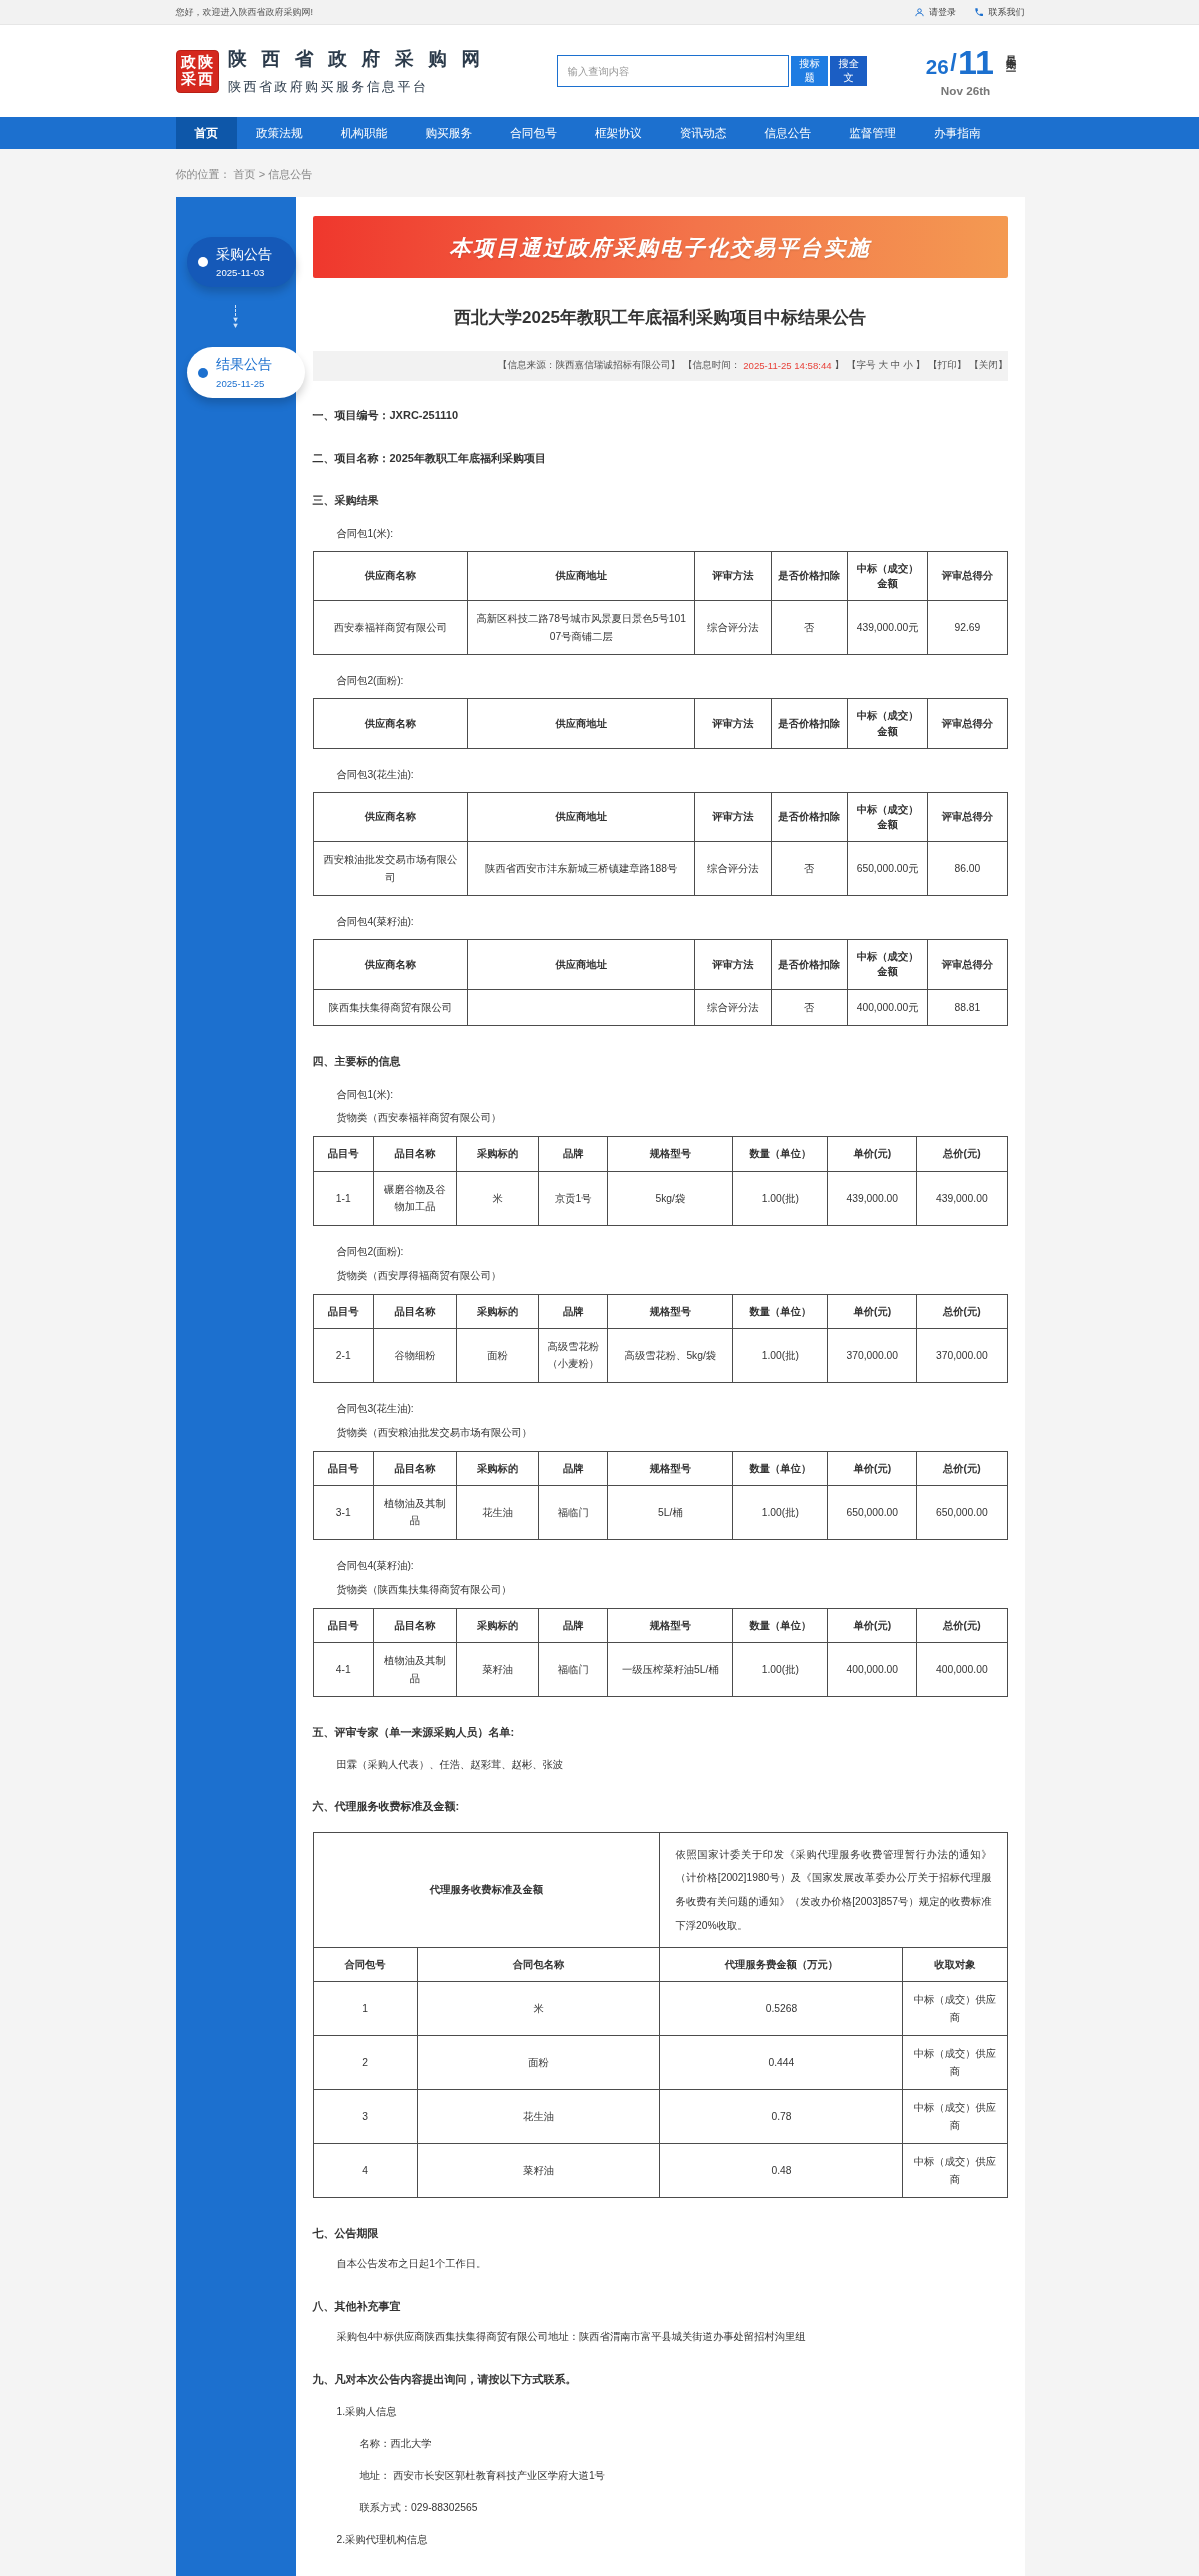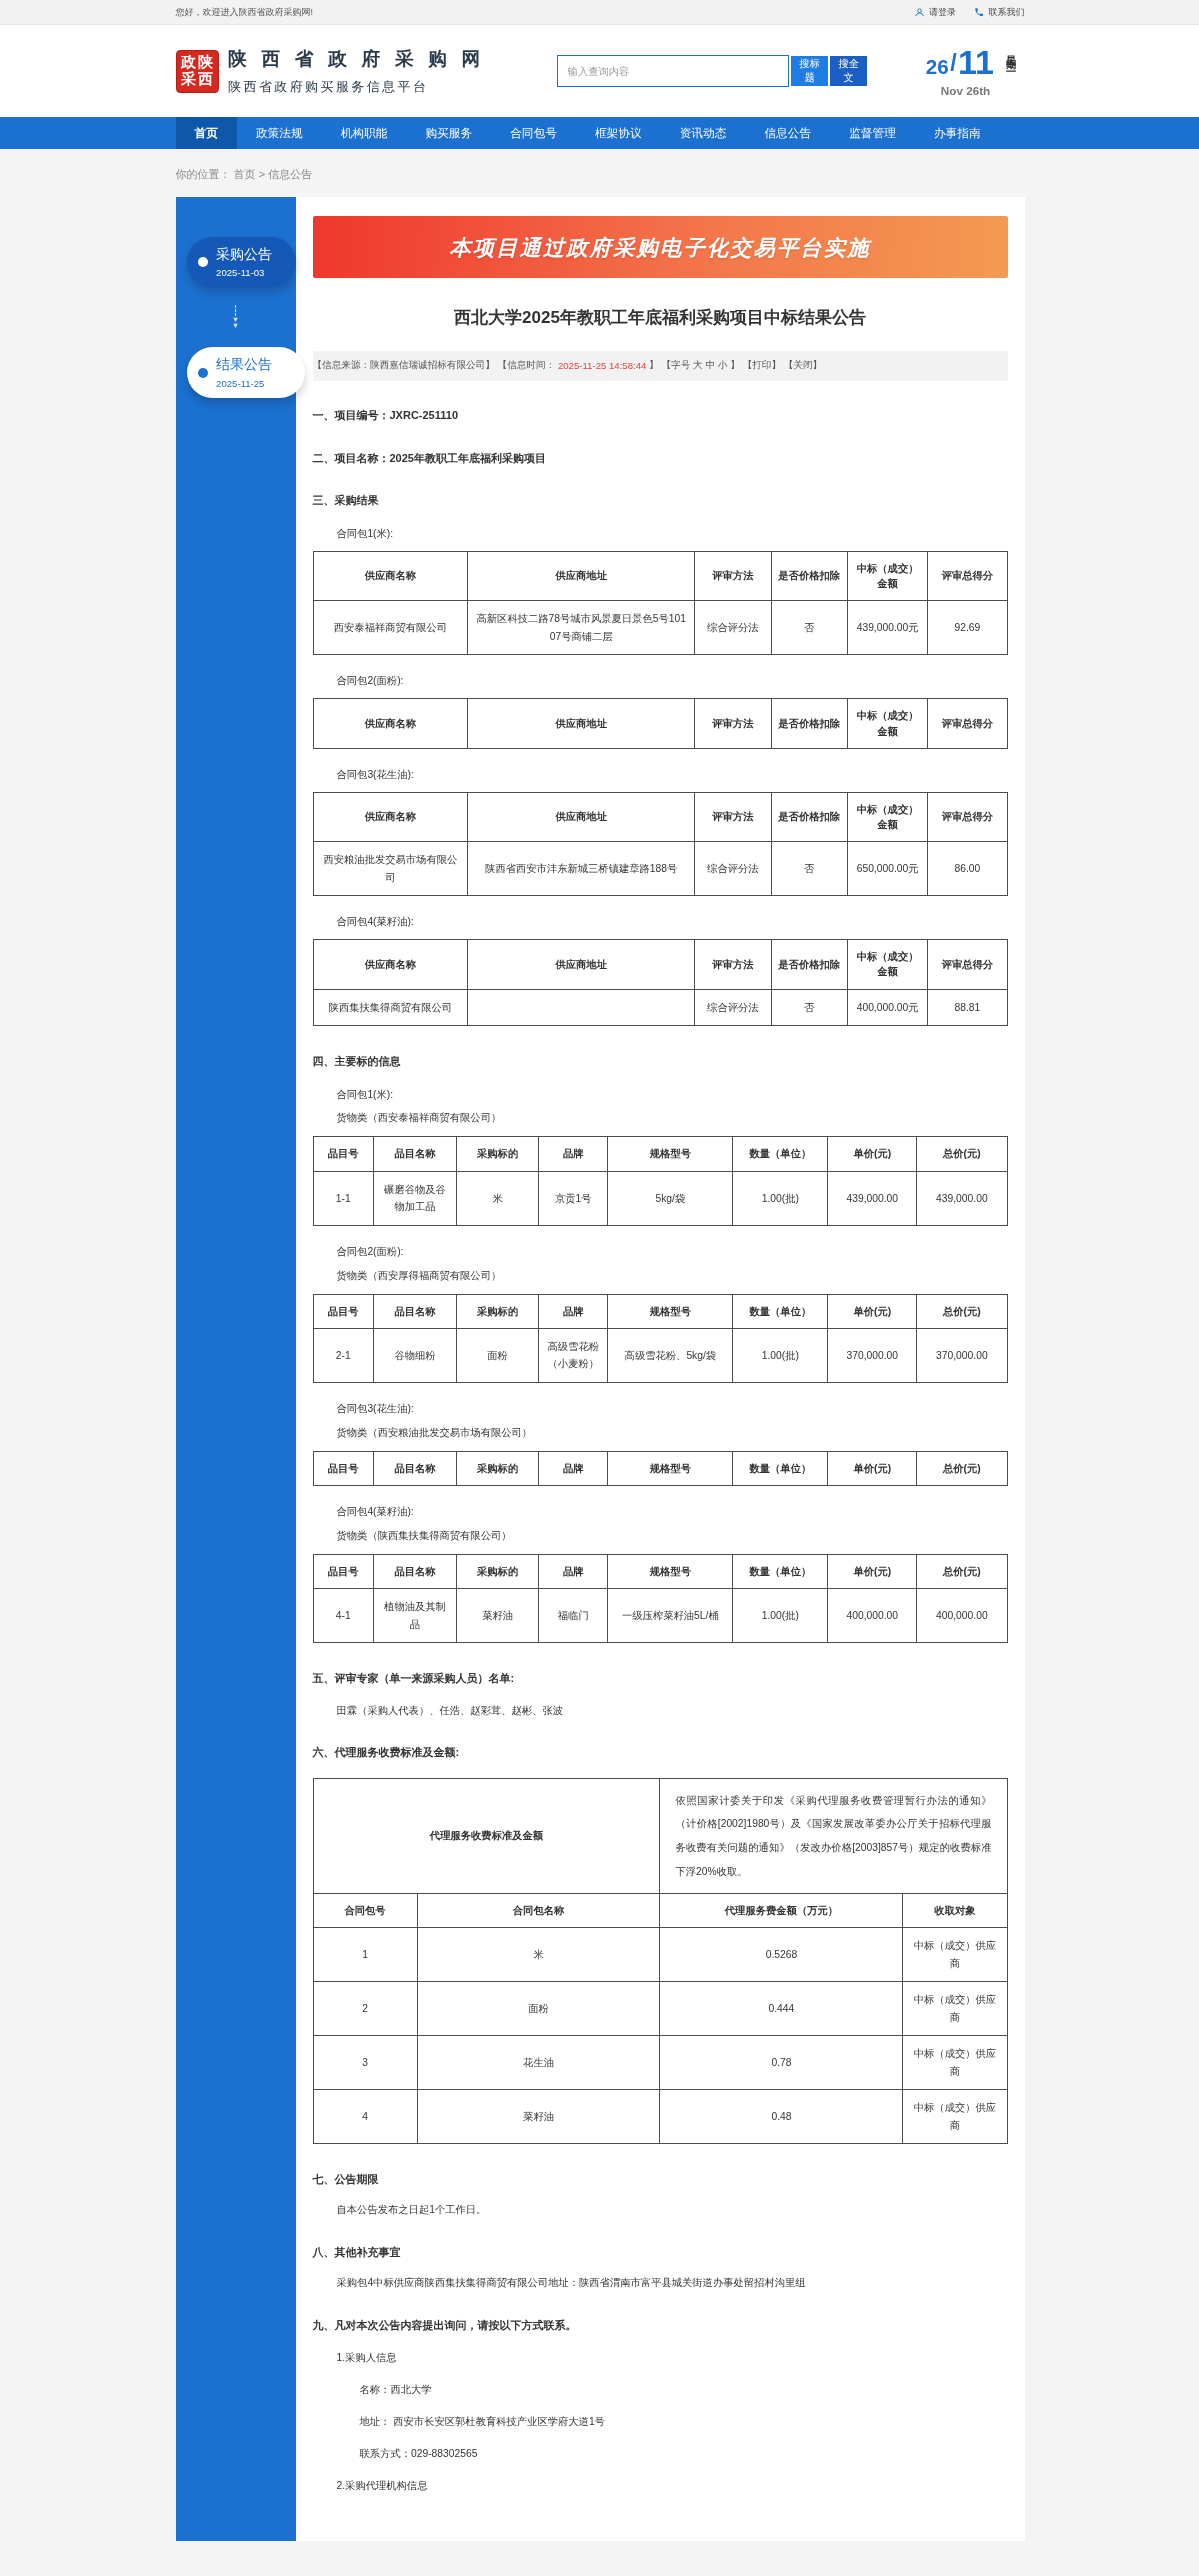--- a/index.html
+++ b/index.html
@@ -62,21 +62,21 @@
   .side-arrow { display:flex; flex-direction:column; align-items:center; margin:18px 0 18px 0; width:120px; color:#cfe2f8; }
   .side-arrow .dash { border-left:1.4px dashed #cfe2f8; height:10.3px; margin-bottom:1.4px; }
   .side-arrow .chev { font-size:7.6px; line-height:6.2px; }
 
   .content { flex:1; padding:0 17px 48px 17px; }
 
   .banner { margin-top:19px; height:62px; background:linear-gradient(93deg,#ef372d 0%,#f3744a 55%,#f49a52 100%); border-radius:2.1px; display:flex; align-items:center; justify-content:center; }
   .banner span { color:#fff; font-size:21.3px; font-weight:bold; font-style:italic; letter-spacing:2.1px; text-shadow:0 1.4px 2.1px rgba(0,0,0,.15); }
 
   .art-title { margin-top:27.5px; text-align:center; font-size:17px; font-weight:bold; color:#333; }
-  .meta { margin-top:22px; background:#f2f2f2; height:30px; display:flex; align-items:center; justify-content:flex-start; font-size:9.6px; color:#555; gap:2.8px; }
+  .meta { margin-top:22px; background:#f2f2f2; height:30px; display:flex; align-items:center; justify-content:flex-end; font-size:9.6px; color:#555; gap:2.8px; }
   .meta .red { color:#e8423a; }
   .meta .mi { cursor:pointer; }
 
   .sec { margin:27.5px 0 0 0; font-size:11px; font-weight:bold; color:#333; }
   .pkg-label { margin:19px 0 9.6px 0; padding-left:24px; }
   .cat-label { margin:0 0 11px 0; padding-left:24px; }
   .body-line { margin:16.5px 0 0 0; padding-left:24px; }
 
   table.tbl { width:100%; border-collapse:collapse; table-layout:fixed; margin-top:4.1px; }
   table.tbl th, table.tbl td { border:0.7px solid #4c4c4c; padding:9px 5.5px; font-size:10.3px; color:#333; text-align:center; word-break:break-all; }
@@ -425,20 +425,30 @@
             <tr>
           <th>品目号</th>
           <th>品目名称</th>
           <th>采购标的</th>
           <th>品牌</th>
           <th>规格型号</th>
           <th>数量（单位）</th>
           <th>单价(元)</th>
           <th>总价(元)</th>
         </tr>
+        <tr>
+          <td>3-1</td>
+          <td>植物油及其制品</td>
+          <td>花生油</td>
+          <td>福临门</td>
+          <td>5L/桶</td>
+          <td>1.00(批)</td>
+          <td class="num">650,000.00</td>
+          <td class="num">650,000.00</td>
+        </tr>
       </tbody>
         </table>
 
       <p class="pkg-label">合同包4(菜籽油):</p>
       <p class="cat-label">货物类（陕西集扶集得商贸有限公司）</p>
       <table class="tbl">
         <colgroup>
             <col style="width:8.7%">
             <col style="width:12%">
             <col style="width:11.8%">

